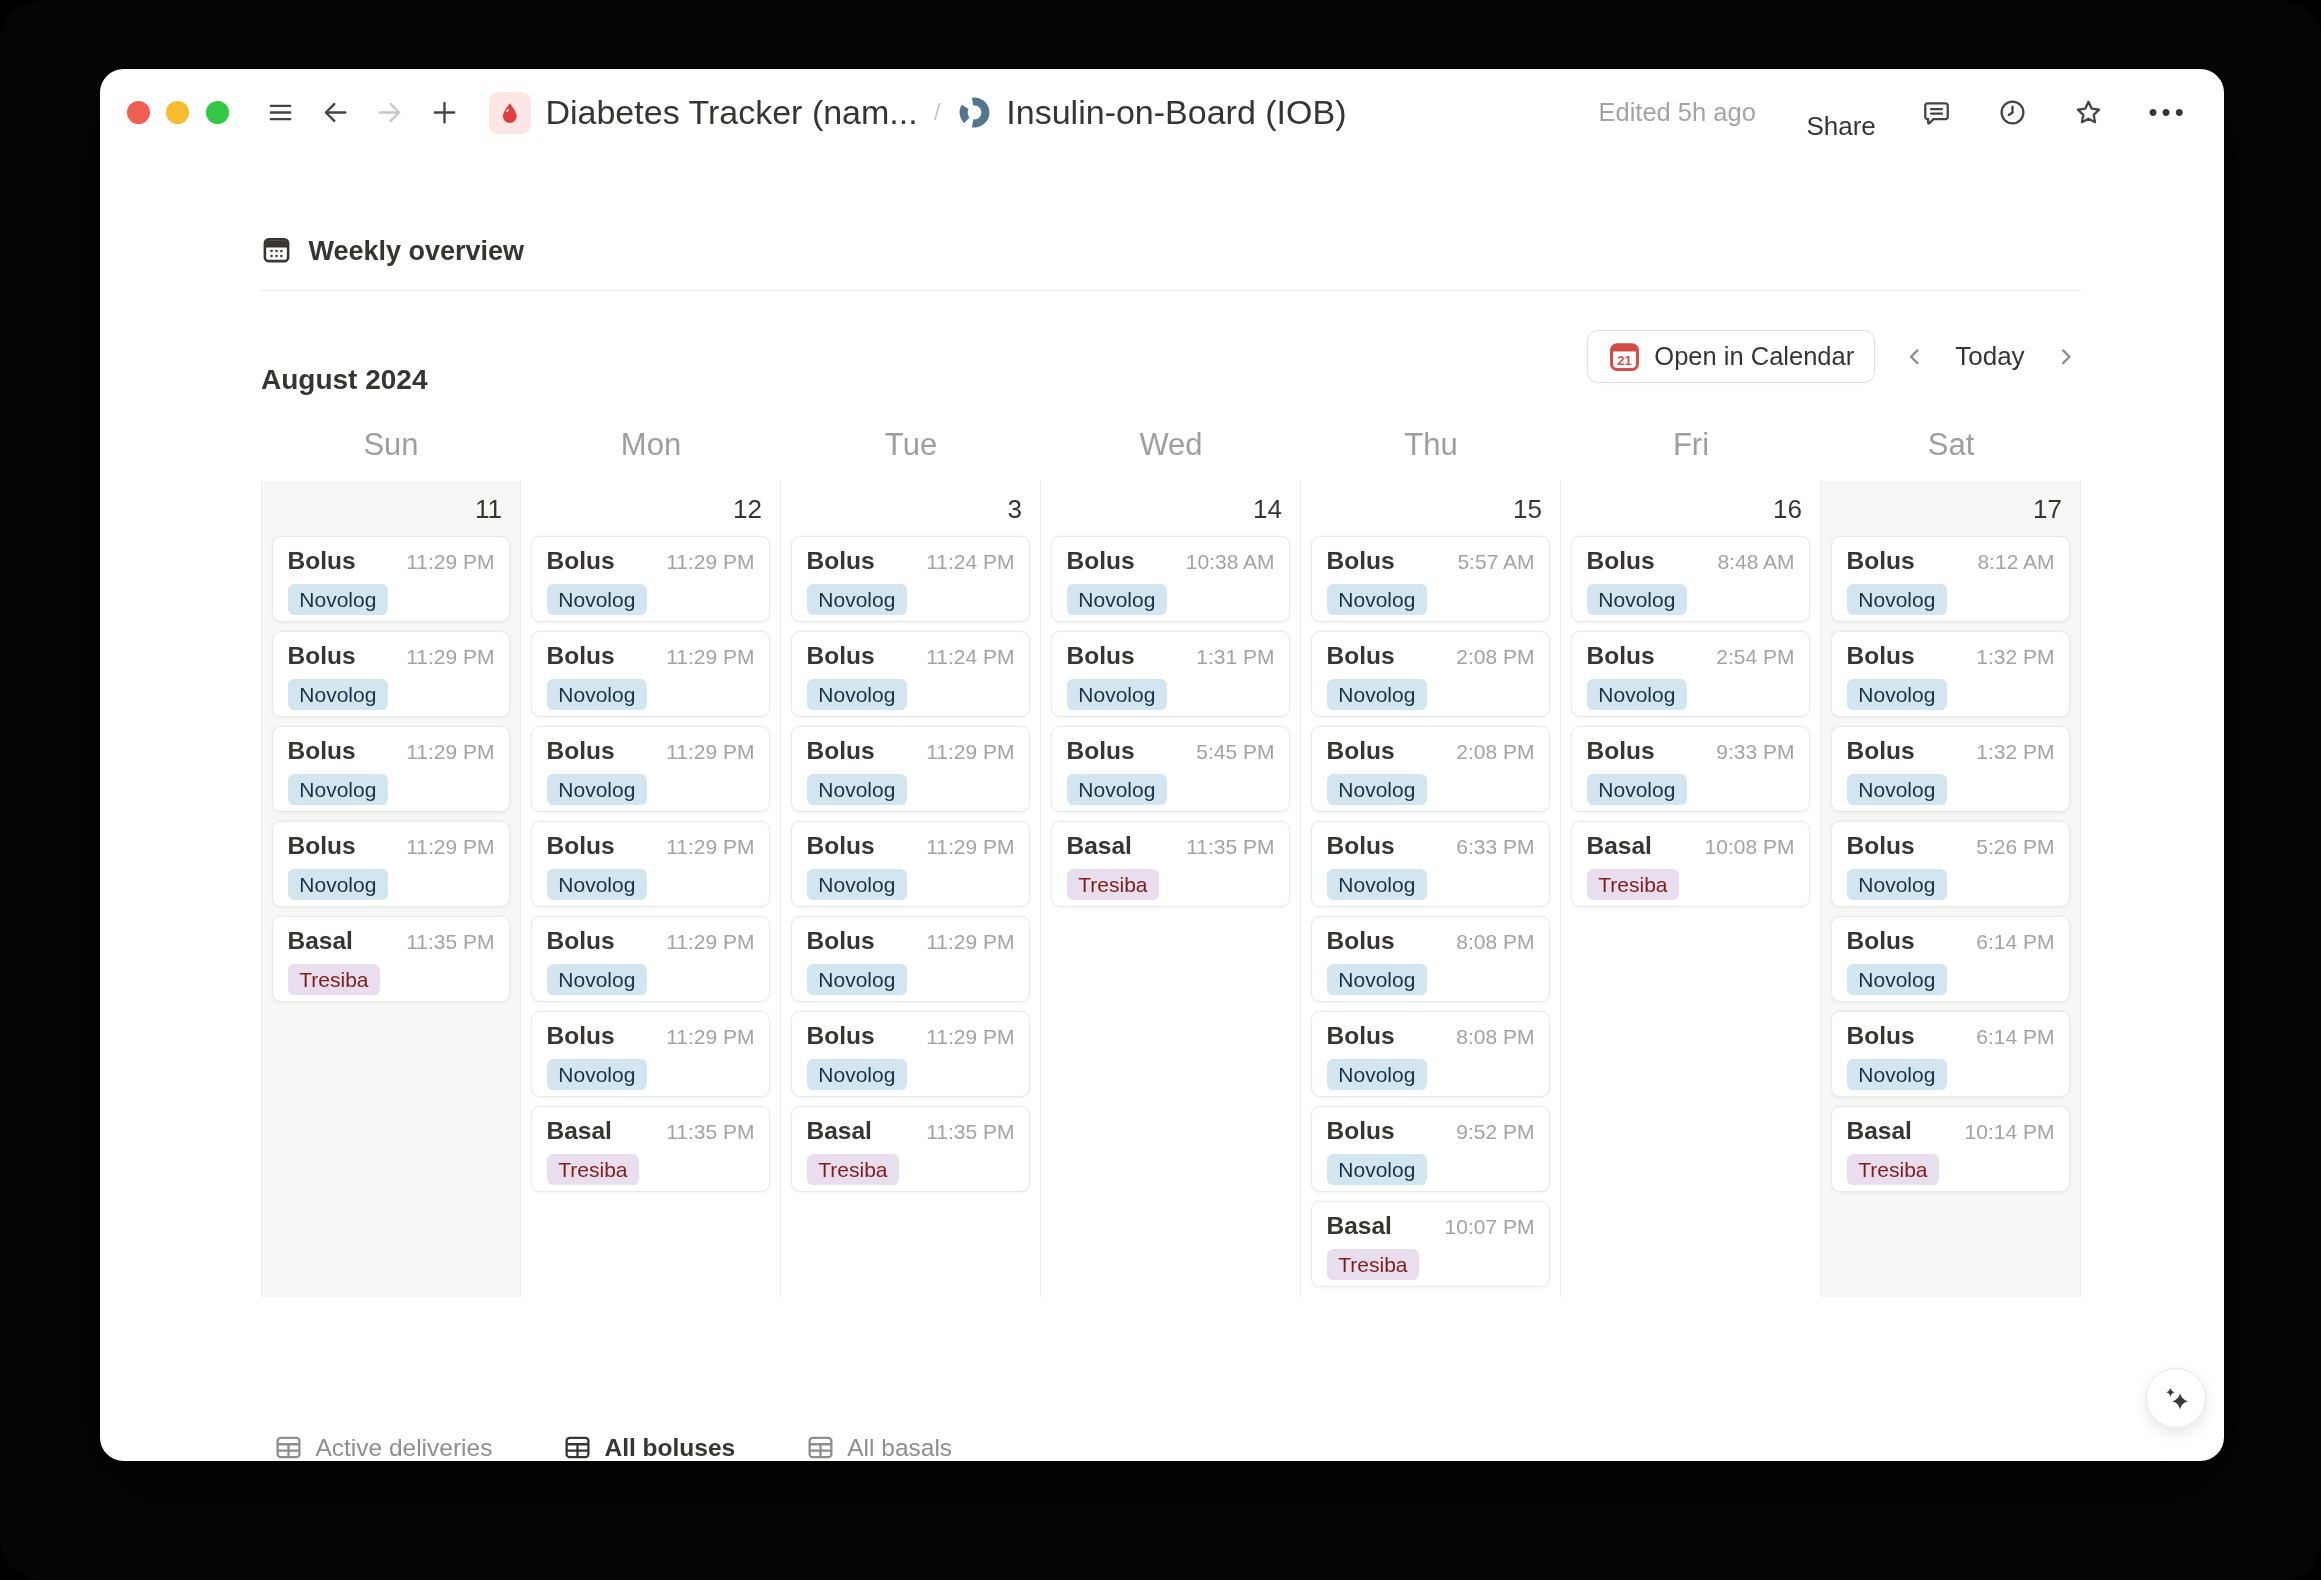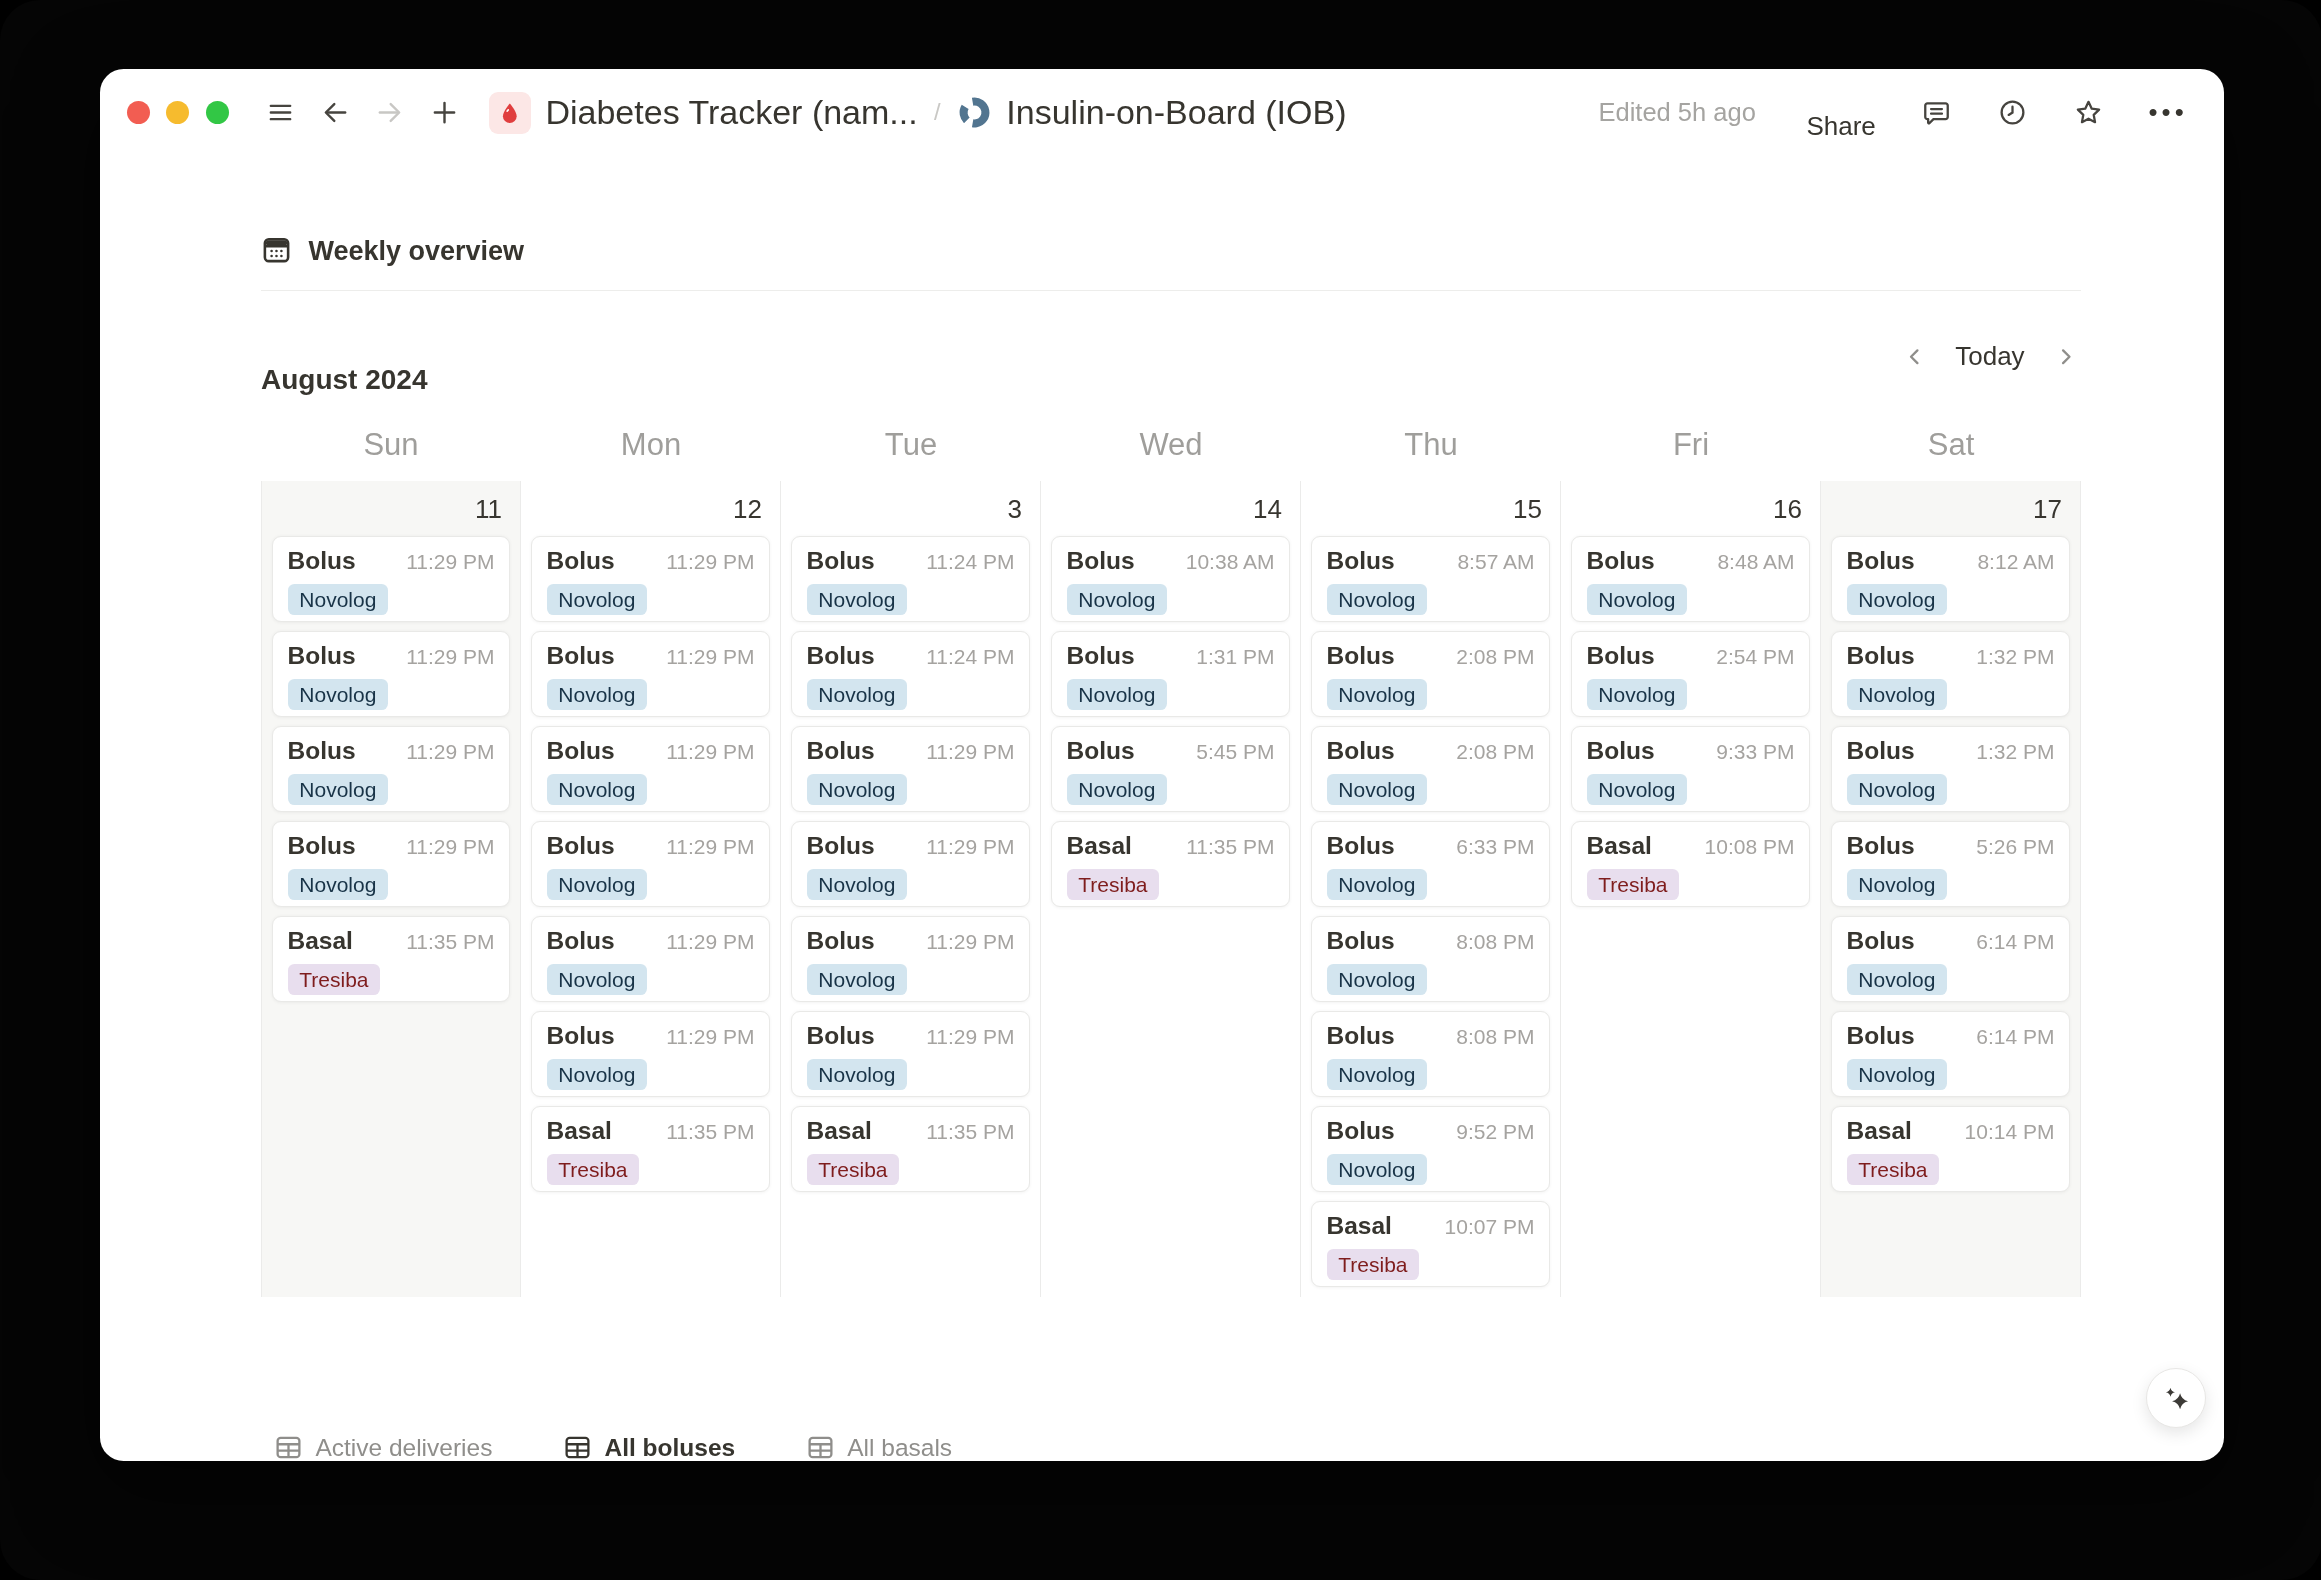--- a/index.html
+++ b/index.html
@@ -161,20 +161,28 @@
             </g>
           </svg>
       </span>
       <span class="view-title">Weekly overview</span>
     </div>
     <div class="divider"></div>
 
     <div class="cal-header">
       <span class="month">August 2024</span>
       <div class="controls">
+        <button class="open-cal-btn">
+          <svg viewBox="0 0 24 24" style="font-size:28px">
+              <rect x="2.6" y="3.4" width="18.8" height="18" rx="4" fill="#fff" stroke="#d44c47" stroke-width="2.2"></rect>
+              <path d="M6.6 3.4h10.8a4 4 0 0 1 4 4v1H2.6v-1a4 4 0 0 1 4-4Z" fill="#d44c47"></path>
+              <text x="12" y="18.4" text-anchor="middle" font-family="Liberation Sans, sans-serif" font-size="9.5" font-weight="bold" fill="#d44c47">21</text>
+            </svg>
+          <span>Open in Calendar</span>
+        </button>
         <span class="chev">
           <svg viewBox="0 0 24 24" fill="none" stroke="currentColor" stroke-width="2.2" stroke-linecap="round" stroke-linejoin="round">
               <path d="M14.5 6 8.5 12l6 6"></path>
             </svg>
         </span>
         <span class="today">Today</span>
         <span class="chev">
           <svg viewBox="0 0 24 24" fill="none" stroke="currentColor" stroke-width="2.2" stroke-linecap="round" stroke-linejoin="round">
               <path d="M9.5 6l6 6-6 6"></path>
             </svg>
@@ -378,21 +386,21 @@
         </div>
     </div>
   </div>
   <div class="day-col">
     <div class="day-num">15</div>
     <div class="events">
 
         <div class="event-card">
           <div class="event-head">
             <span class="event-title">Bolus</span>
-            <span class="event-time">8:57 AM</span>
+            <span class="event-time">5:57 AM</span>
           </div>
           <span class="tag blue">Novolog</span>
         </div>
         <div class="event-card">
           <div class="event-head">
             <span class="event-title">Bolus</span>
             <span class="event-time">2:08 PM</span>
           </div>
           <span class="tag blue">Novolog</span>
         </div>

